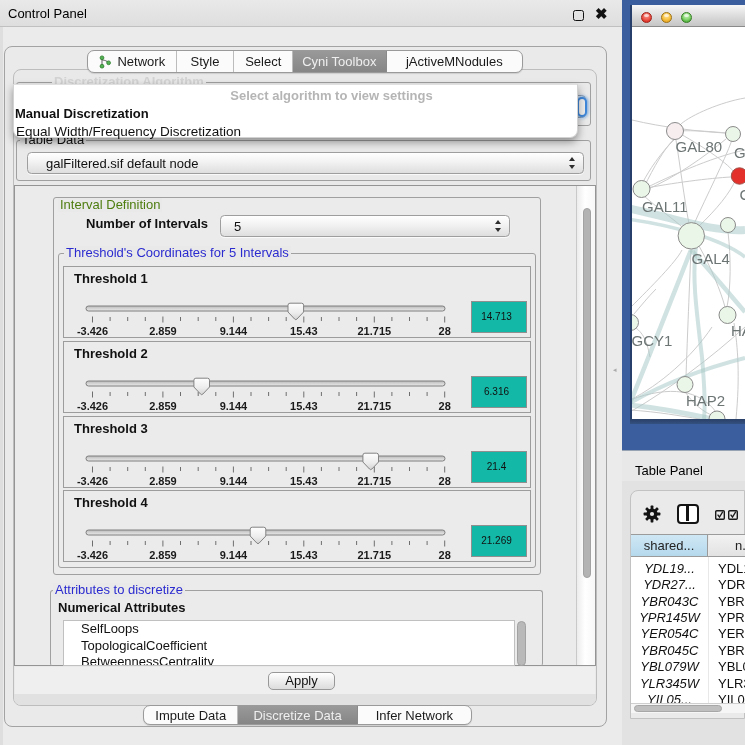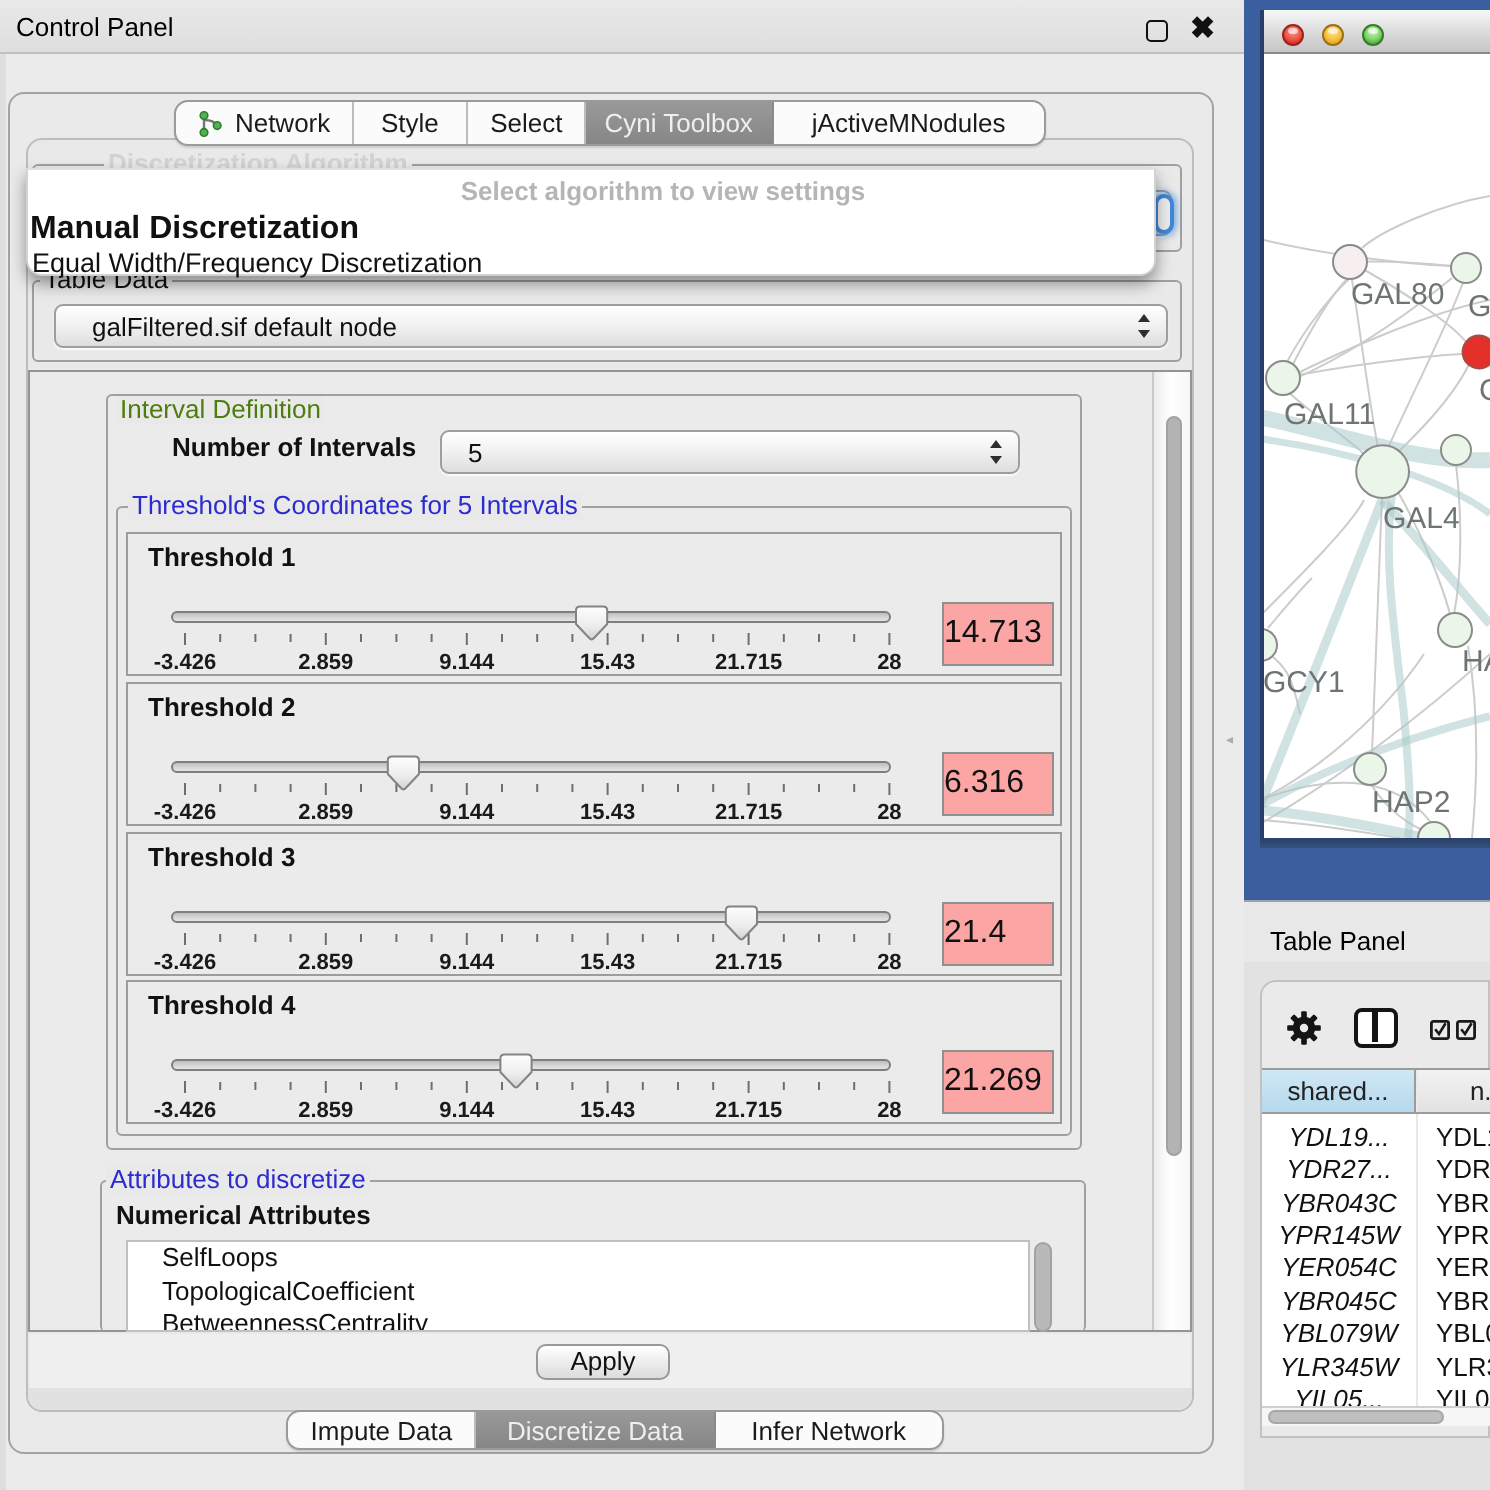--- a/index.html
+++ b/index.html
@@ -35,33 +35,33 @@
 .stepper { position:absolute; right:6px; top:0; height:100%; width:8px; }
 .stepper:before { content:""; position:absolute; left:0; top:calc(50% - 9.5px);
   border:3.5px solid transparent; border-bottom:4.5px solid #2e2e2e; }
 .stepper:after { content:""; position:absolute; left:0; top:calc(50% + 1.5px);
   border:3.5px solid transparent; border-top:4.5px solid #2e2e2e; }
 
 #popup { left:13px; top:84px; width:565px; height:54px; background:#ffffff;
   border:1px solid #d2d2d2; border-top:1px solid #e0e0e0; border-radius:0 0 8px 8px;
   box-shadow:0 4px 8px rgba(0,0,0,0.4); z-index:40; }
 #popup .prompt { position:absolute; left:0; top:3px; width:100%; text-align:center; color:#b5b5b5; font-weight:bold;margin-left:36px; }
-#popup .it1 { position:absolute; left:1px; top:21px; font-weight:bold; font-size:16px; }
+#popup .it1 { position:absolute; left:1px; top:21px; font-weight:bold; font-size:13px; }
 #popup .it2 { position:absolute; left:2px; top:38.5px; font-size:13.5px; }
 
 #scrollpane { left:14px; top:185px; width:582px; height:481px; border:1px solid #949494; background:#ebebeb; }
 #vsb-track { left:576px; top:186px; width:19px; height:479px;
   background:linear-gradient(to right,#ececec,#ffffff 45%,#f7f7f7); border-left:1px solid #c9c9c9; }
 #vsb-thumb { left:582.5px; top:208px; width:8.5px; height:370px; background:#b3b3b3;
   border:1px solid #a2a2a2; border-radius:5.5px; }
 
 .tpanel { position:absolute; left:63px; width:468px; height:72px; border:1px solid #9c9c9c; }
 .tlabel { position:absolute; left:10px; top:4px; font-weight:bold; }
-.tval { position:absolute; left:407px; top:34px; width:56px; height:32px; background:#fca5a5;
-  border:1px solid #8f8f8f; text-align:left; font-size:16px; line-height:30px; padding-right:5px; }
+.tval { position:absolute; left:407px; top:34px; width:56px; height:32px; background:#14b8a6;
+  border:1px solid #8f8f8f; text-align:center; font-size:10px; line-height:30px; padding-right:5px; }
 
 #numlist { left:63px; top:620px; width:452px; height:46px; background:#fff; border:1px solid #c0c0c0; overflow:hidden; }
 #numlist div { padding-left:17px; line-height:16.5px; }
 #listsb { left:517px; top:621px; width:9px; height:45px; background:#b9b9b9; border:1px solid #a2a2a2; border-radius:4.5px; }
 
 #apply { left:268px; top:672px; width:67px; height:18px; border:1px solid #989898; border-radius:5px;
   background:linear-gradient(#ffffff,#ededed 50%,#dcdcdc); text-align:center; line-height:16px; }
 
 #sparrow { left:613px; top:366px; color:#ababab; font-size:7px; }
 

